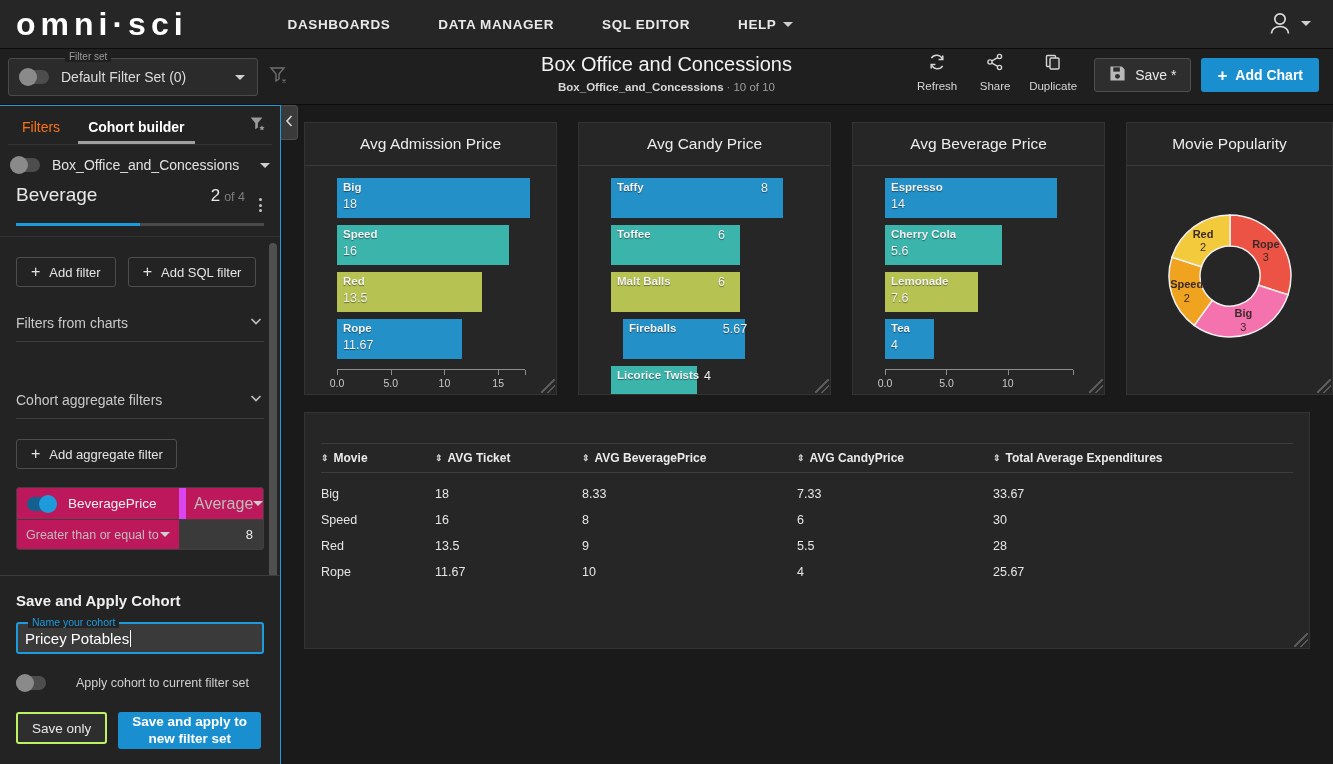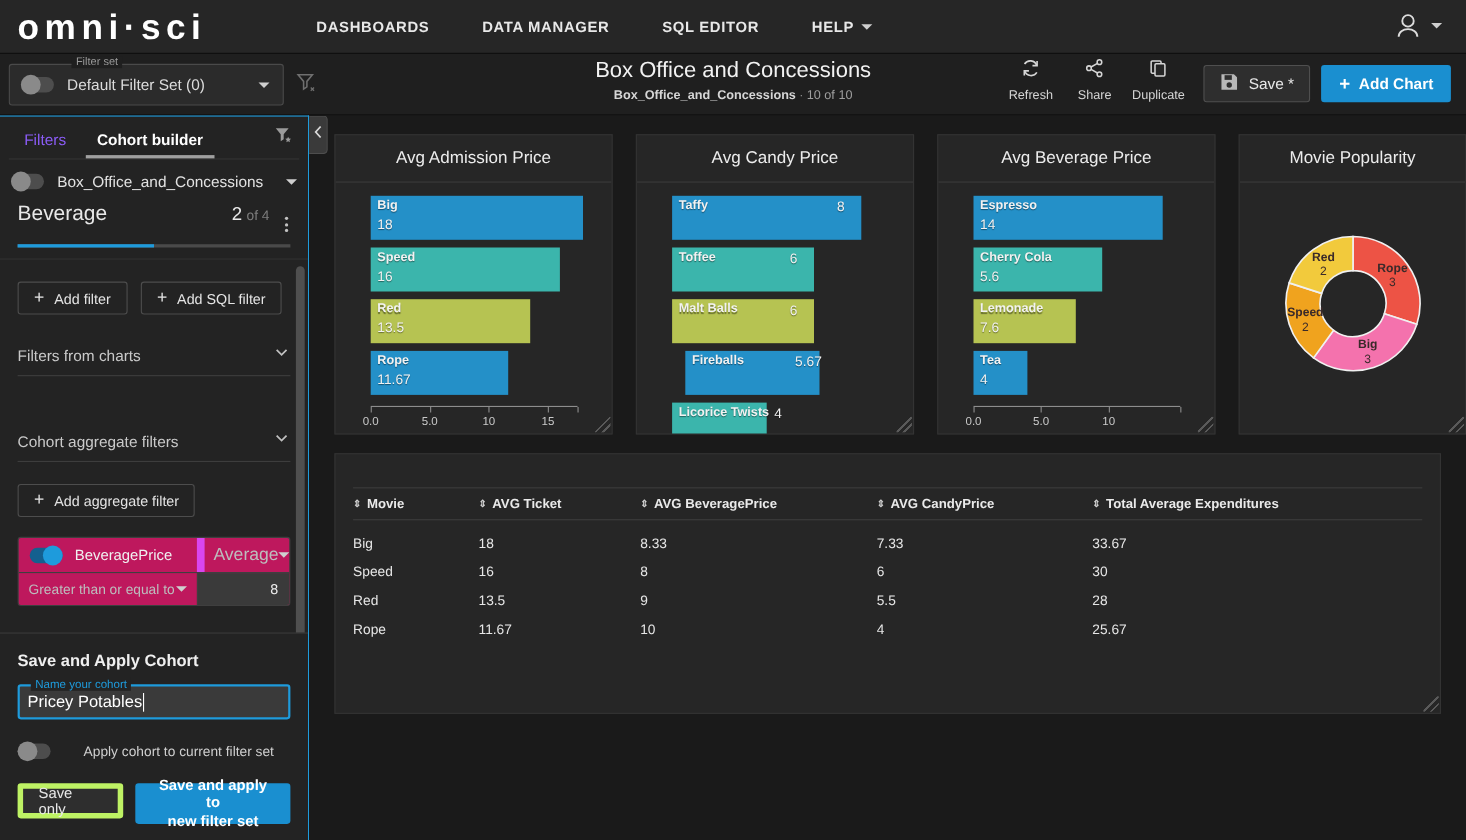--- a/index.html
+++ b/index.html
@@ -128,21 +128,21 @@
     background: #232323;
     border-right: 1px solid #1e9bdc;
     border-top: 1px solid #1e9bdc;
     display: flex; flex-direction: column;
   }
   .lp-tabs {
     height: 38px; display: flex; align-items: flex-end;
     position: relative; padding-left: 8px;
   }
   .lp-tab {
-    padding: 0 14px 9px 14px; font-size: 14px; color: #8b5cf6;
+    padding: 0 14px 9px 14px; font-size: 14px; color: #f97316;
     cursor: pointer; position: relative;
   }
   .lp-tab.active { color: #fff; font-weight: bold; }
   .lp-tab.active::after {
     content: ""; position: absolute; left: 4px; right: 4px; bottom: 0;
     height: 3px; background: #a0a0a0;
   }
   .lp-tabs-icon {
     position: absolute; right: 14px; bottom: 8px; cursor: pointer;
   }
@@ -243,21 +243,21 @@
     font-size: 10.5px; color: #1e9bdc; background: #232323; padding: 0 4px;
   }
   .name-value { font-size: 15px; color: #fff; }
   .caret-bar {
     width: 1px; height: 17px; background: #fff; margin-left: 1px;
   }
   .apply-row { display: flex; align-items: center; margin-top: 22px; gap: 16px; }
   .apply-label { margin-left: 14px; font-size: 12.5px; color: #cfcfcf; }
   .footer-btns { display: flex; gap: 11px; margin-top: 22px; }
   .save-only {
-    height: 32px; padding: 0 14px; border: 5px solid #bef264; border-radius: 3px;
+    height: 32px; padding: 0 14px; border: 2px solid #bef264; border-radius: 3px;
     background: #2e2e2e; color: #e8e8e8; font-size: 13.5px; cursor: pointer;
     display: flex; align-items: center;
   }
   .save-apply {
     height: 37px; padding: 0 14px; border: none; border-radius: 3px;
     background: #1a8fd0; color: #fff; font-size: 13.5px; font-weight: bold;
     cursor: pointer; text-align: center; line-height: 1.22;
     display: flex; align-items: center; justify-content: center;
   }
 

